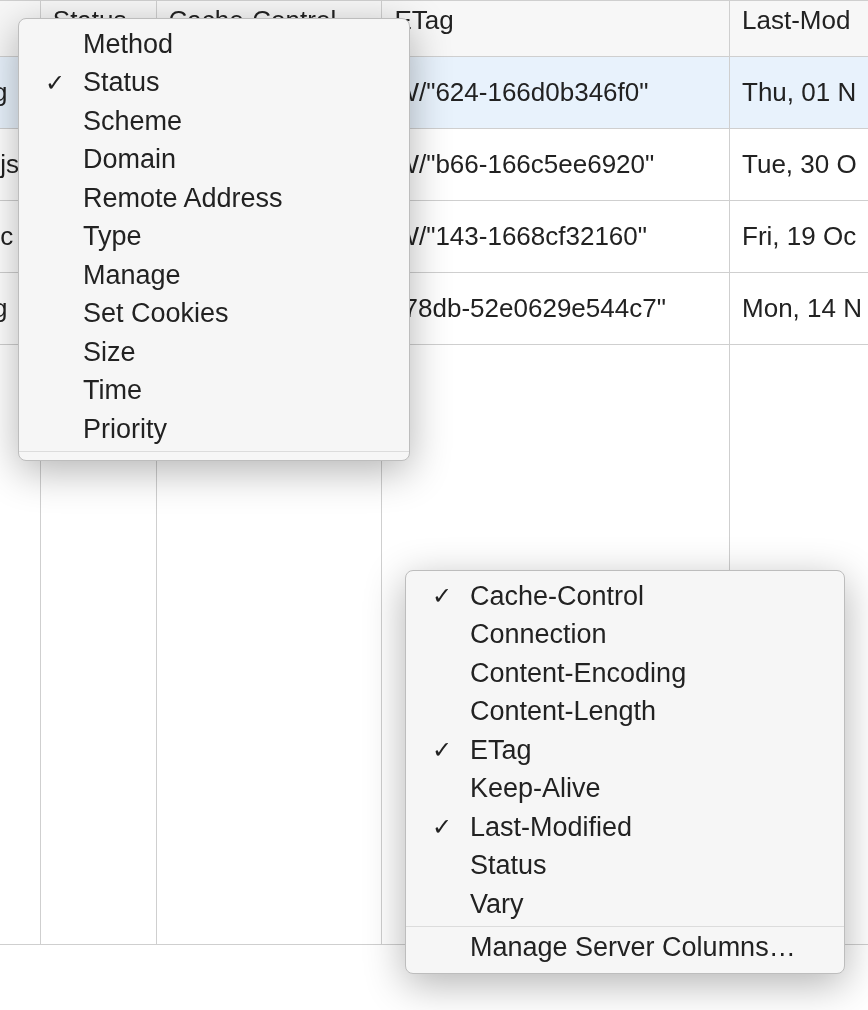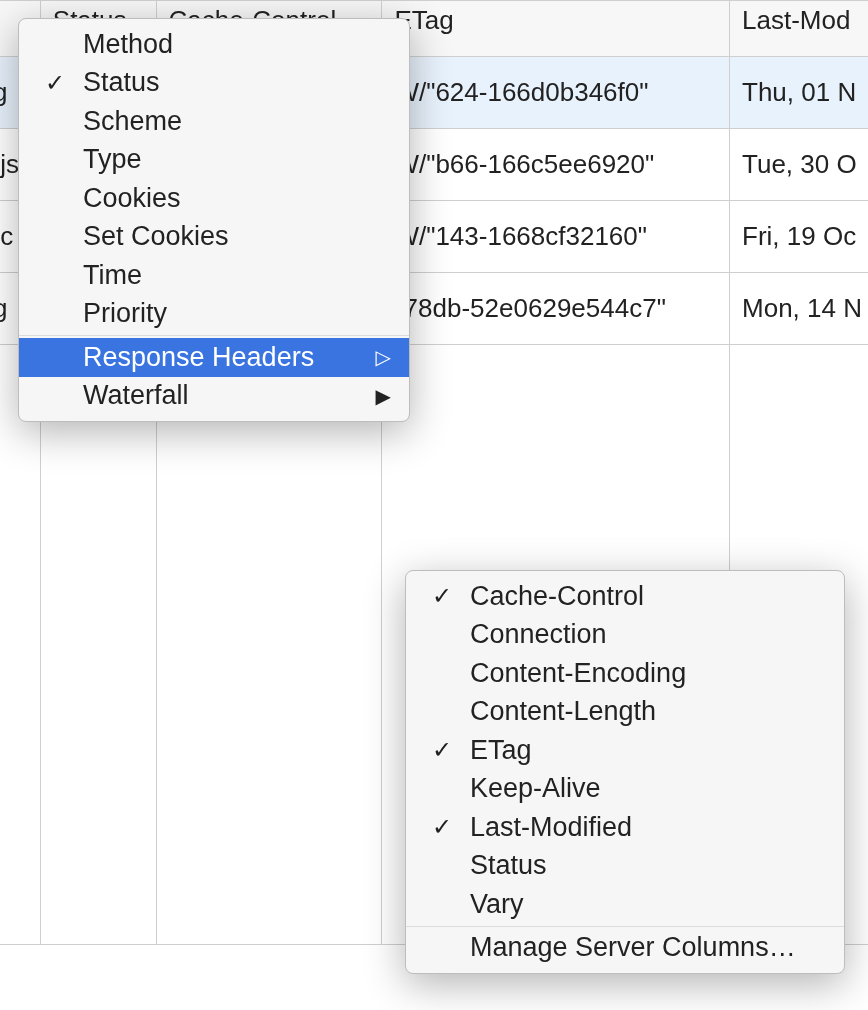--- a/index.html
+++ b/index.html
@@ -152,46 +152,45 @@
         <span class="label">Method</span>
       </div>
       <div class="menu-item">
         <span class="check">✓</span>
         <span class="label">Status</span>
       </div>
       <div class="menu-item">
         <span class="label">Scheme</span>
       </div>
       <div class="menu-item">
+        <span class="label">Domain</span>
+      </div>
+      <div class="menu-item">
+        <span class="label">Remote Address</span>
+      </div>
+      <div class="menu-item">
         <span class="label">Type</span>
       </div>
       <div class="menu-item">
-        <span class="label">Cookies</span>
+        <span class="label">Manage</span>
       </div>
       <div class="menu-item">
         <span class="label">Set Cookies</span>
+      </div>
+      <div class="menu-item">
+        <span class="label">Size</span>
       </div>
       <div class="menu-item">
         <span class="label">Time</span>
       </div>
       <div class="menu-item">
         <span class="label">Priority</span>
       </div>
     </div>
   <div class="sep"></div>
-  <div id="menu-below-host">
-      <div class="menu-item highlight">
-        <span class="label">Response Headers</span>
-        <span class="arrow">▷</span>
-      </div>
-      <div class="menu-item">
-        <span class="label">Waterfall</span>
-        <span class="arrow">▶</span>
-      </div>
-    </div>
 </div>
 
 <div class="menu sub">
   <div id="submenu-items-host">
       <div class="menu-item">
         <span class="check">✓</span>
         <span class="label">Cache-Control</span>
       </div>
       <div class="menu-item">
         <span class="label">Connection</span>

